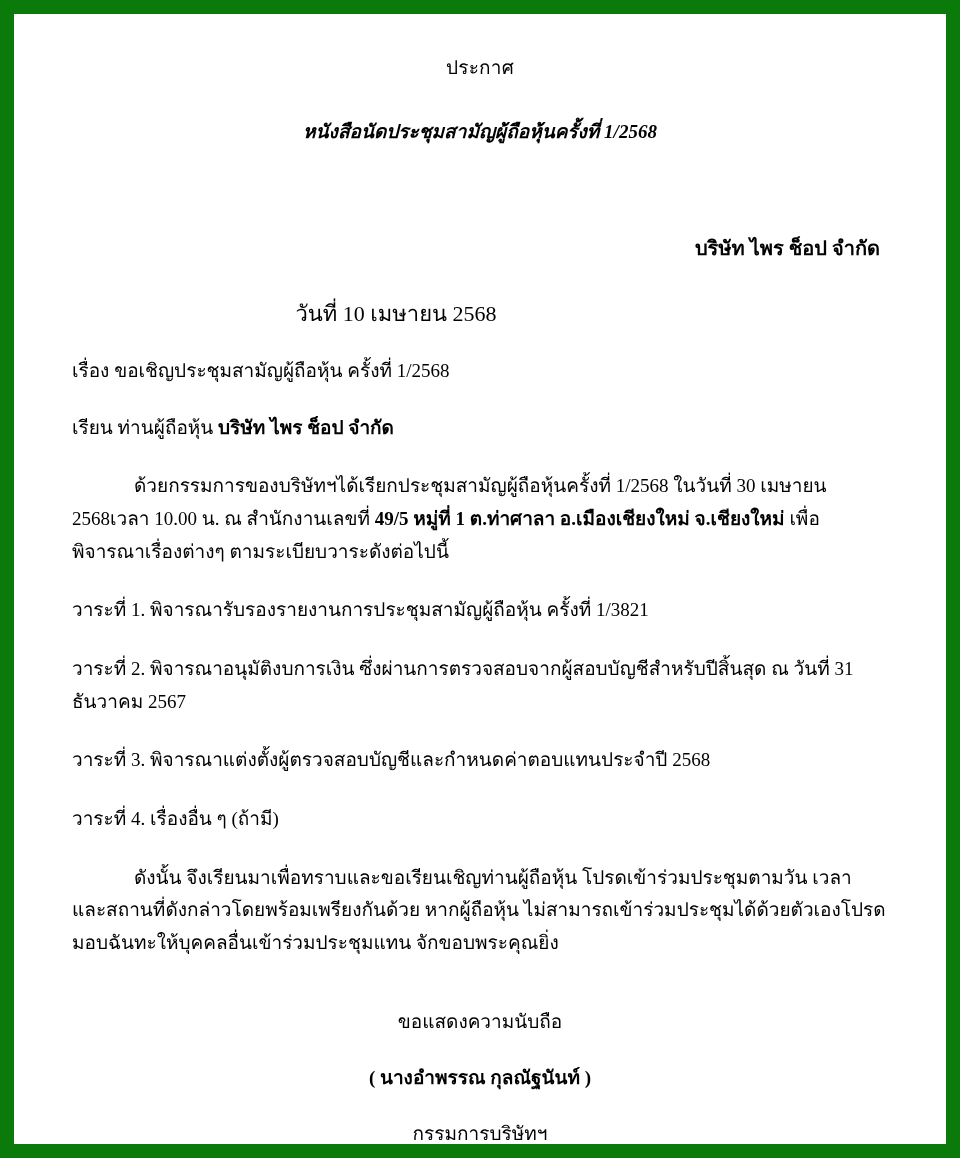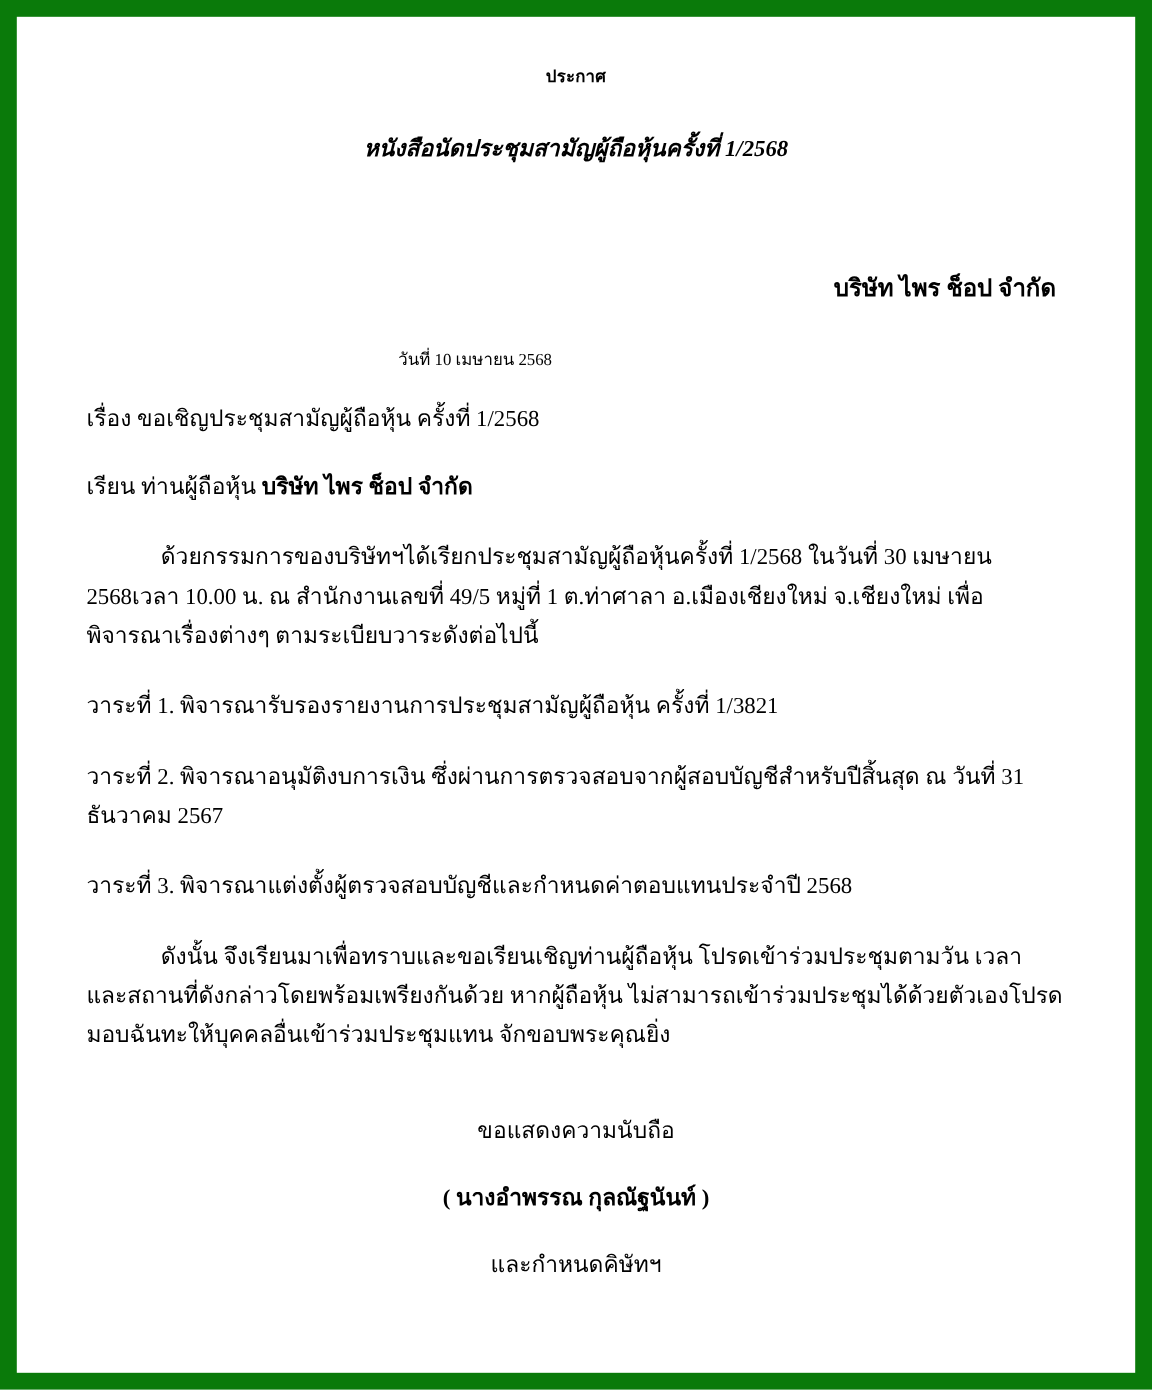--- a/index.html
+++ b/index.html
@@ -27,42 +27,42 @@
     box-sizing: border-box;
     color: #000000;
   }
   .center {
     text-align: center;
   }
   .right {
     text-align: right;
   }
   .bold {
-    font-weight: normal;
+    font-weight: bold;
   }
   .title-1 {
-    font-size: 14px;
-    font-weight: bold;
+    font-size: 19px;
+    font-weight: normal;
     margin: 4px 0 0 0;
     letter-spacing: 0.2px;
   }
   .title-2 {
     font-size: 19px;
     font-weight: bold;
     margin: 34px 0 0 0;
     font-style: italic;
   }
   .company {
     font-size: 20px;
     font-weight: bold;
     margin: 86px 0 0 0;
     padding-right: 8px;
   }
   .date-line {
-    font-size: 14px;
+    font-size: 22px;
     margin: 32px 0 0 0;
     padding-right: 168px;
   }
   .para {
     font-size: 19px;
     margin: 26px 0 0 0;
     line-height: 1.72;
     text-align: left;
   }
   .para.indent {
@@ -108,23 +108,24 @@
       <span>เรียน  ท่านผู้ถือหุ้น </span><span class="nowrap-bold">บริษัท  ไพร ช็อป   จำกัด</span>
     </div>
 
     <div class="para indent">
       <span>ด้วยกรรมการของบริษัทฯได้เรียกประชุมสามัญผู้ถือหุ้นครั้งที่ 1/2568 ในวันที่   30 เมษายน 2568เวลา 10.00 น.  ณ   สำนักงานเลขที่ </span><span class="bold">49/5 หมู่ที่ 1 ต.ท่าศาลา อ.เมืองเชียงใหม่ จ.เชียงใหม่</span><span>  เพื่อพิจารณาเรื่องต่างๆ ตามระเบียบวาระดังต่อไปนี้</span>
     </div>
 
     <div class="para">วาระที่ 1. พิจารณารับรองรายงานการประชุมสามัญผู้ถือหุ้น ครั้งที่ 1/3821</div>
     <div class="para">วาระที่ 2. พิจารณาอนุมัติงบการเงิน ซึ่งผ่านการตรวจสอบจากผู้สอบบัญชีสำหรับปีสิ้นสุด ณ วันที่ 31 ธันวาคม 2567</div>
     <div class="para">วาระที่ 3. พิจารณาแต่งตั้งผู้ตรวจสอบบัญชีและกำหนดค่าตอบแทนประจำปี 2568</div>
+    <div class="para">วาระที่ 4. เรื่องอื่น ๆ (ถ้ามี)</div>
 
     <div class="para indent">ดังนั้น  จึงเรียนมาเพื่อทราบและขอเรียนเชิญท่านผู้ถือหุ้น โปรดเข้าร่วมประชุมตามวัน เวลา และสถานที่ดังกล่าวโดยพร้อมเพรียงกันด้วย  หากผู้ถือหุ้น ไม่สามารถเข้าร่วมประชุมได้ด้วยตัวเองโปรดมอบฉันทะให้บุคคลอื่นเข้าร่วมประชุมแทน   จักขอบพระคุณยิ่ง</div>
 
     <div class="center closing">ขอแสดงความนับถือ</div>
 
     <div class="center sig">(  นางอำพรรณ กุลณัฐนันท์ )</div>
 
-    <div class="center role">และกำหนดคิษัทฯ</div>
+    <div class="center role">กรรมการบริษัทฯ</div>
 
   </div>
 </div>
 
 </body></html>

